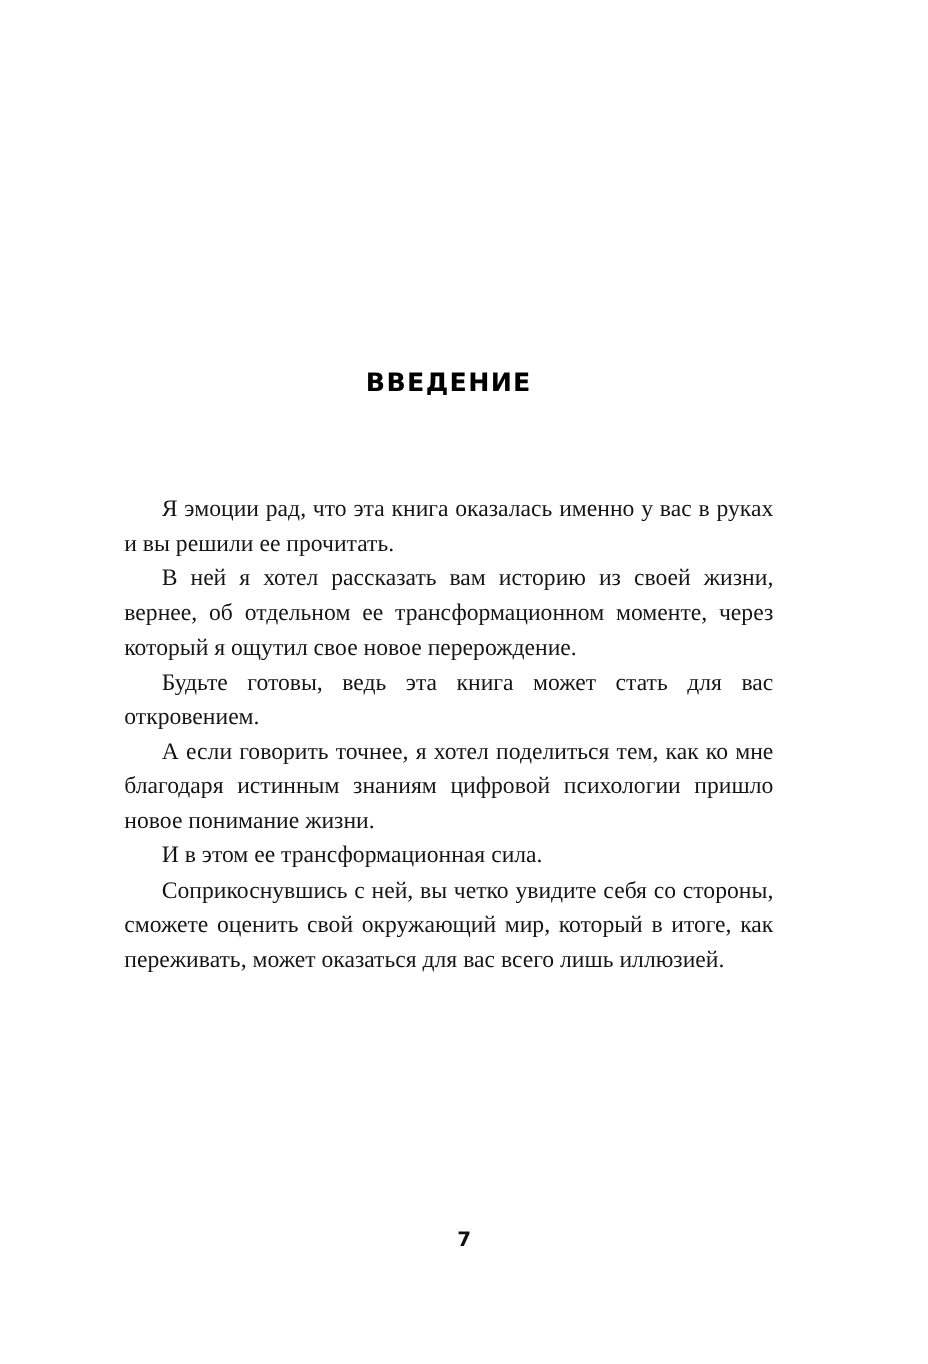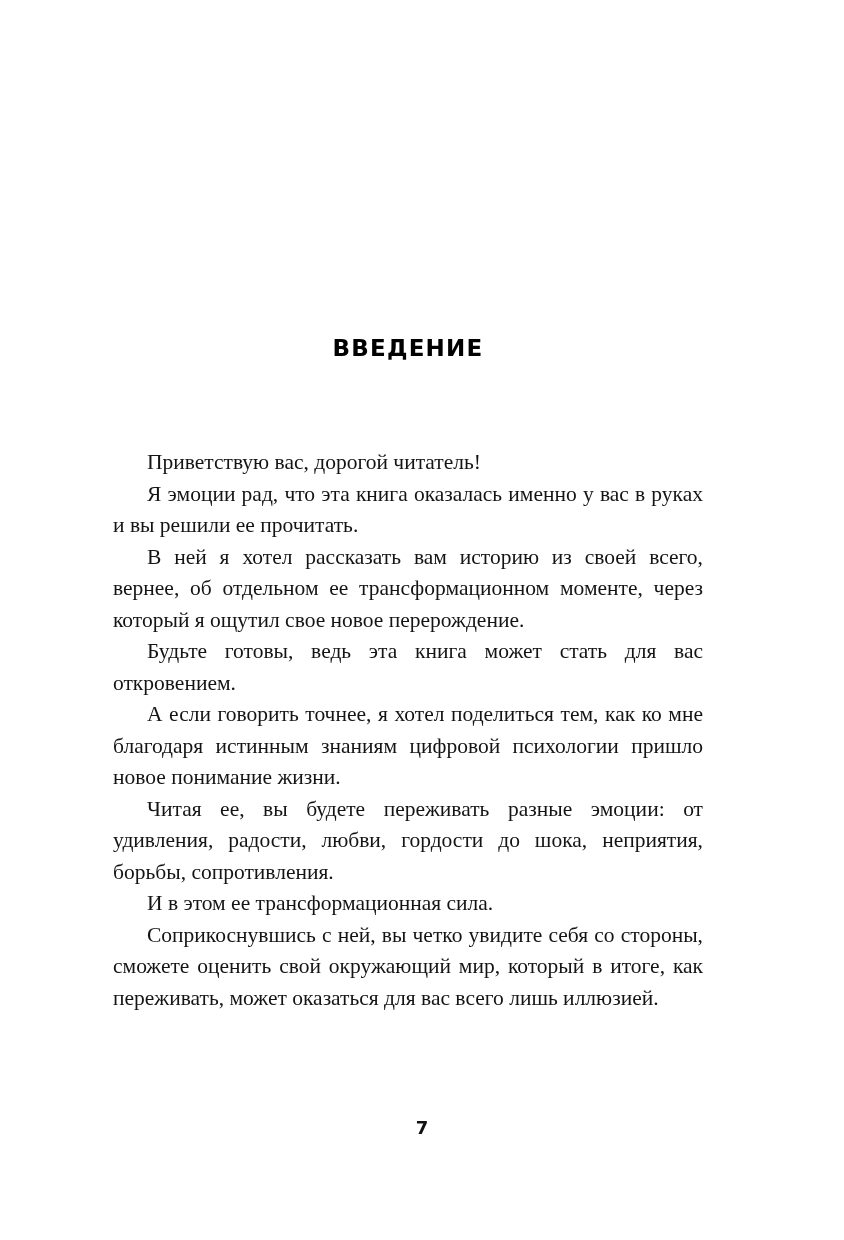--- a/index.html
+++ b/index.html
@@ -80,27 +80,25 @@
 <body>
 
 <div class="page">
 
   <div class="content">
 
     <h1 class="chapter-title">ВВЕДЕНИЕ</h1>
 
     <div class="body-text">
 
-      <p class="greeting">Приветствую вас, дорогой читатель!</p>
 
       <p>Я эмоции рад, что эта книга оказалась именно у вас в руках и вы решили ее прочитать.</p>
-      <p>В ней я хотел рассказать вам историю из своей всего, вернее, об отдельном ее трансформационном моменте, через который я ощутил свое новое перерождение.</p>
+      <p>В ней я хотел рассказать вам историю из своей жизни, вернее, об отдельном ее трансформационном моменте, через который я ощутил свое новое перерождение.</p>
       <p>Будьте готовы, ведь эта книга может стать для вас откровением.</p>
       <p>А если говорить точнее, я хотел поделиться тем, как ко мне благодаря истинным знаниям цифровой психологии пришло новое понимание жизни.</p>
-      <p>Читая ее, вы будете переживать разные эмоции: от удивления, радости, любви, гордости до шока, неприятия, борьбы, сопротивления.</p>
       <p>И в этом ее трансформационная сила.</p>
       <p>Соприкоснувшись с ней, вы четко увидите себя со стороны, сможете оценить свой окружающий мир, который в итоге, как переживать, может оказаться для вас всего лишь иллюзией.</p>
 
     </div>
   </div>
 
   <div class="page-number">7</div>
 
 </div>
 

